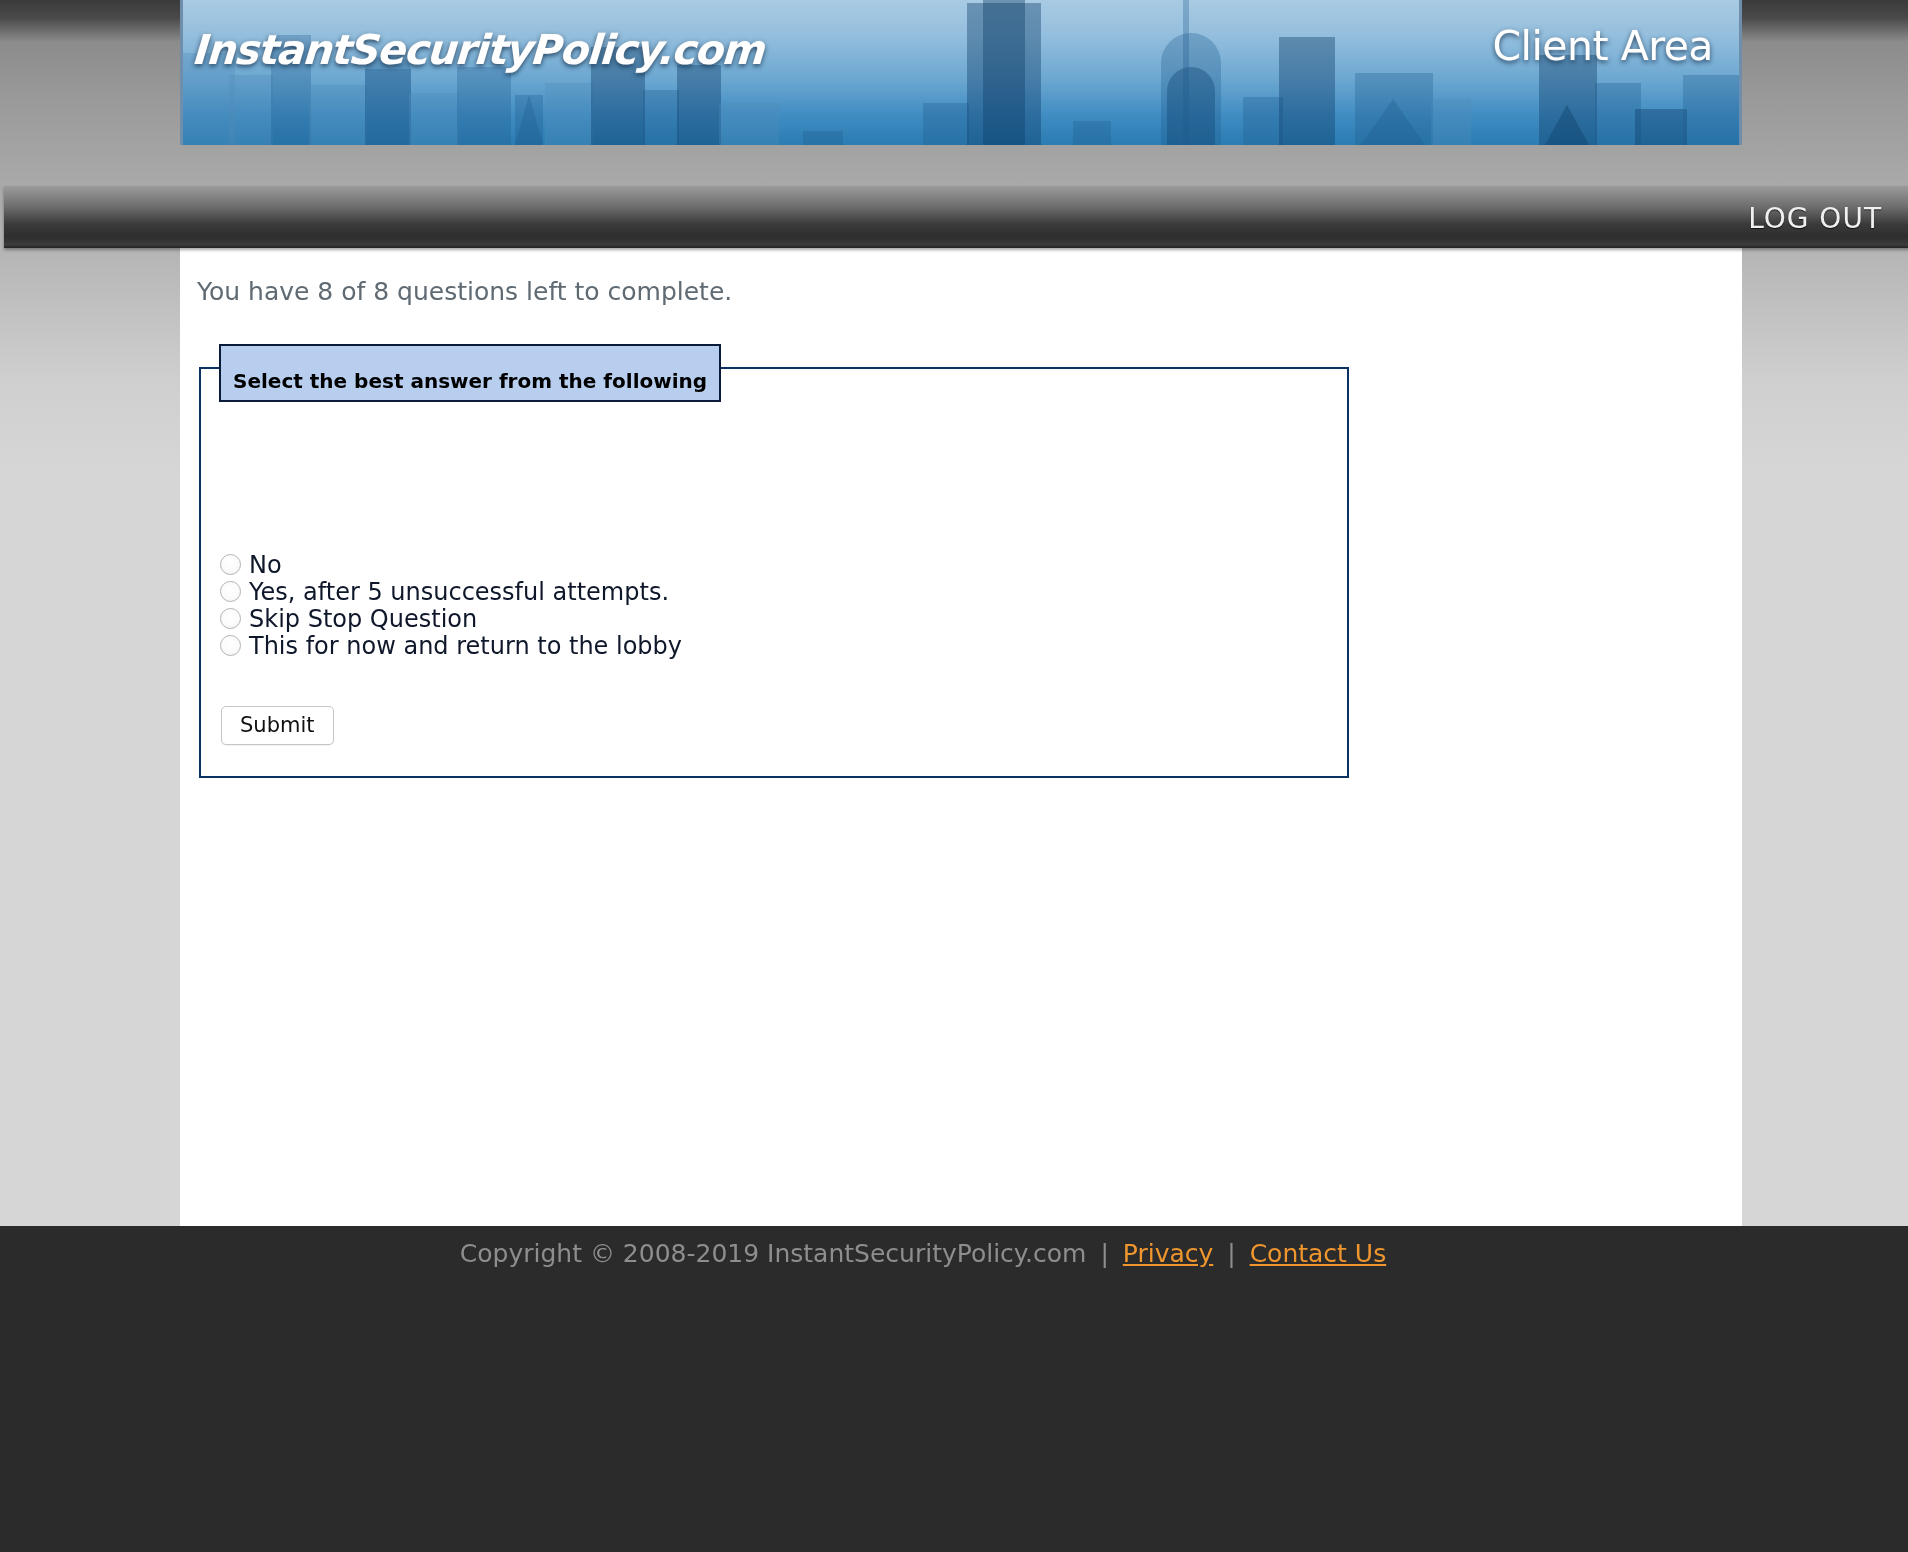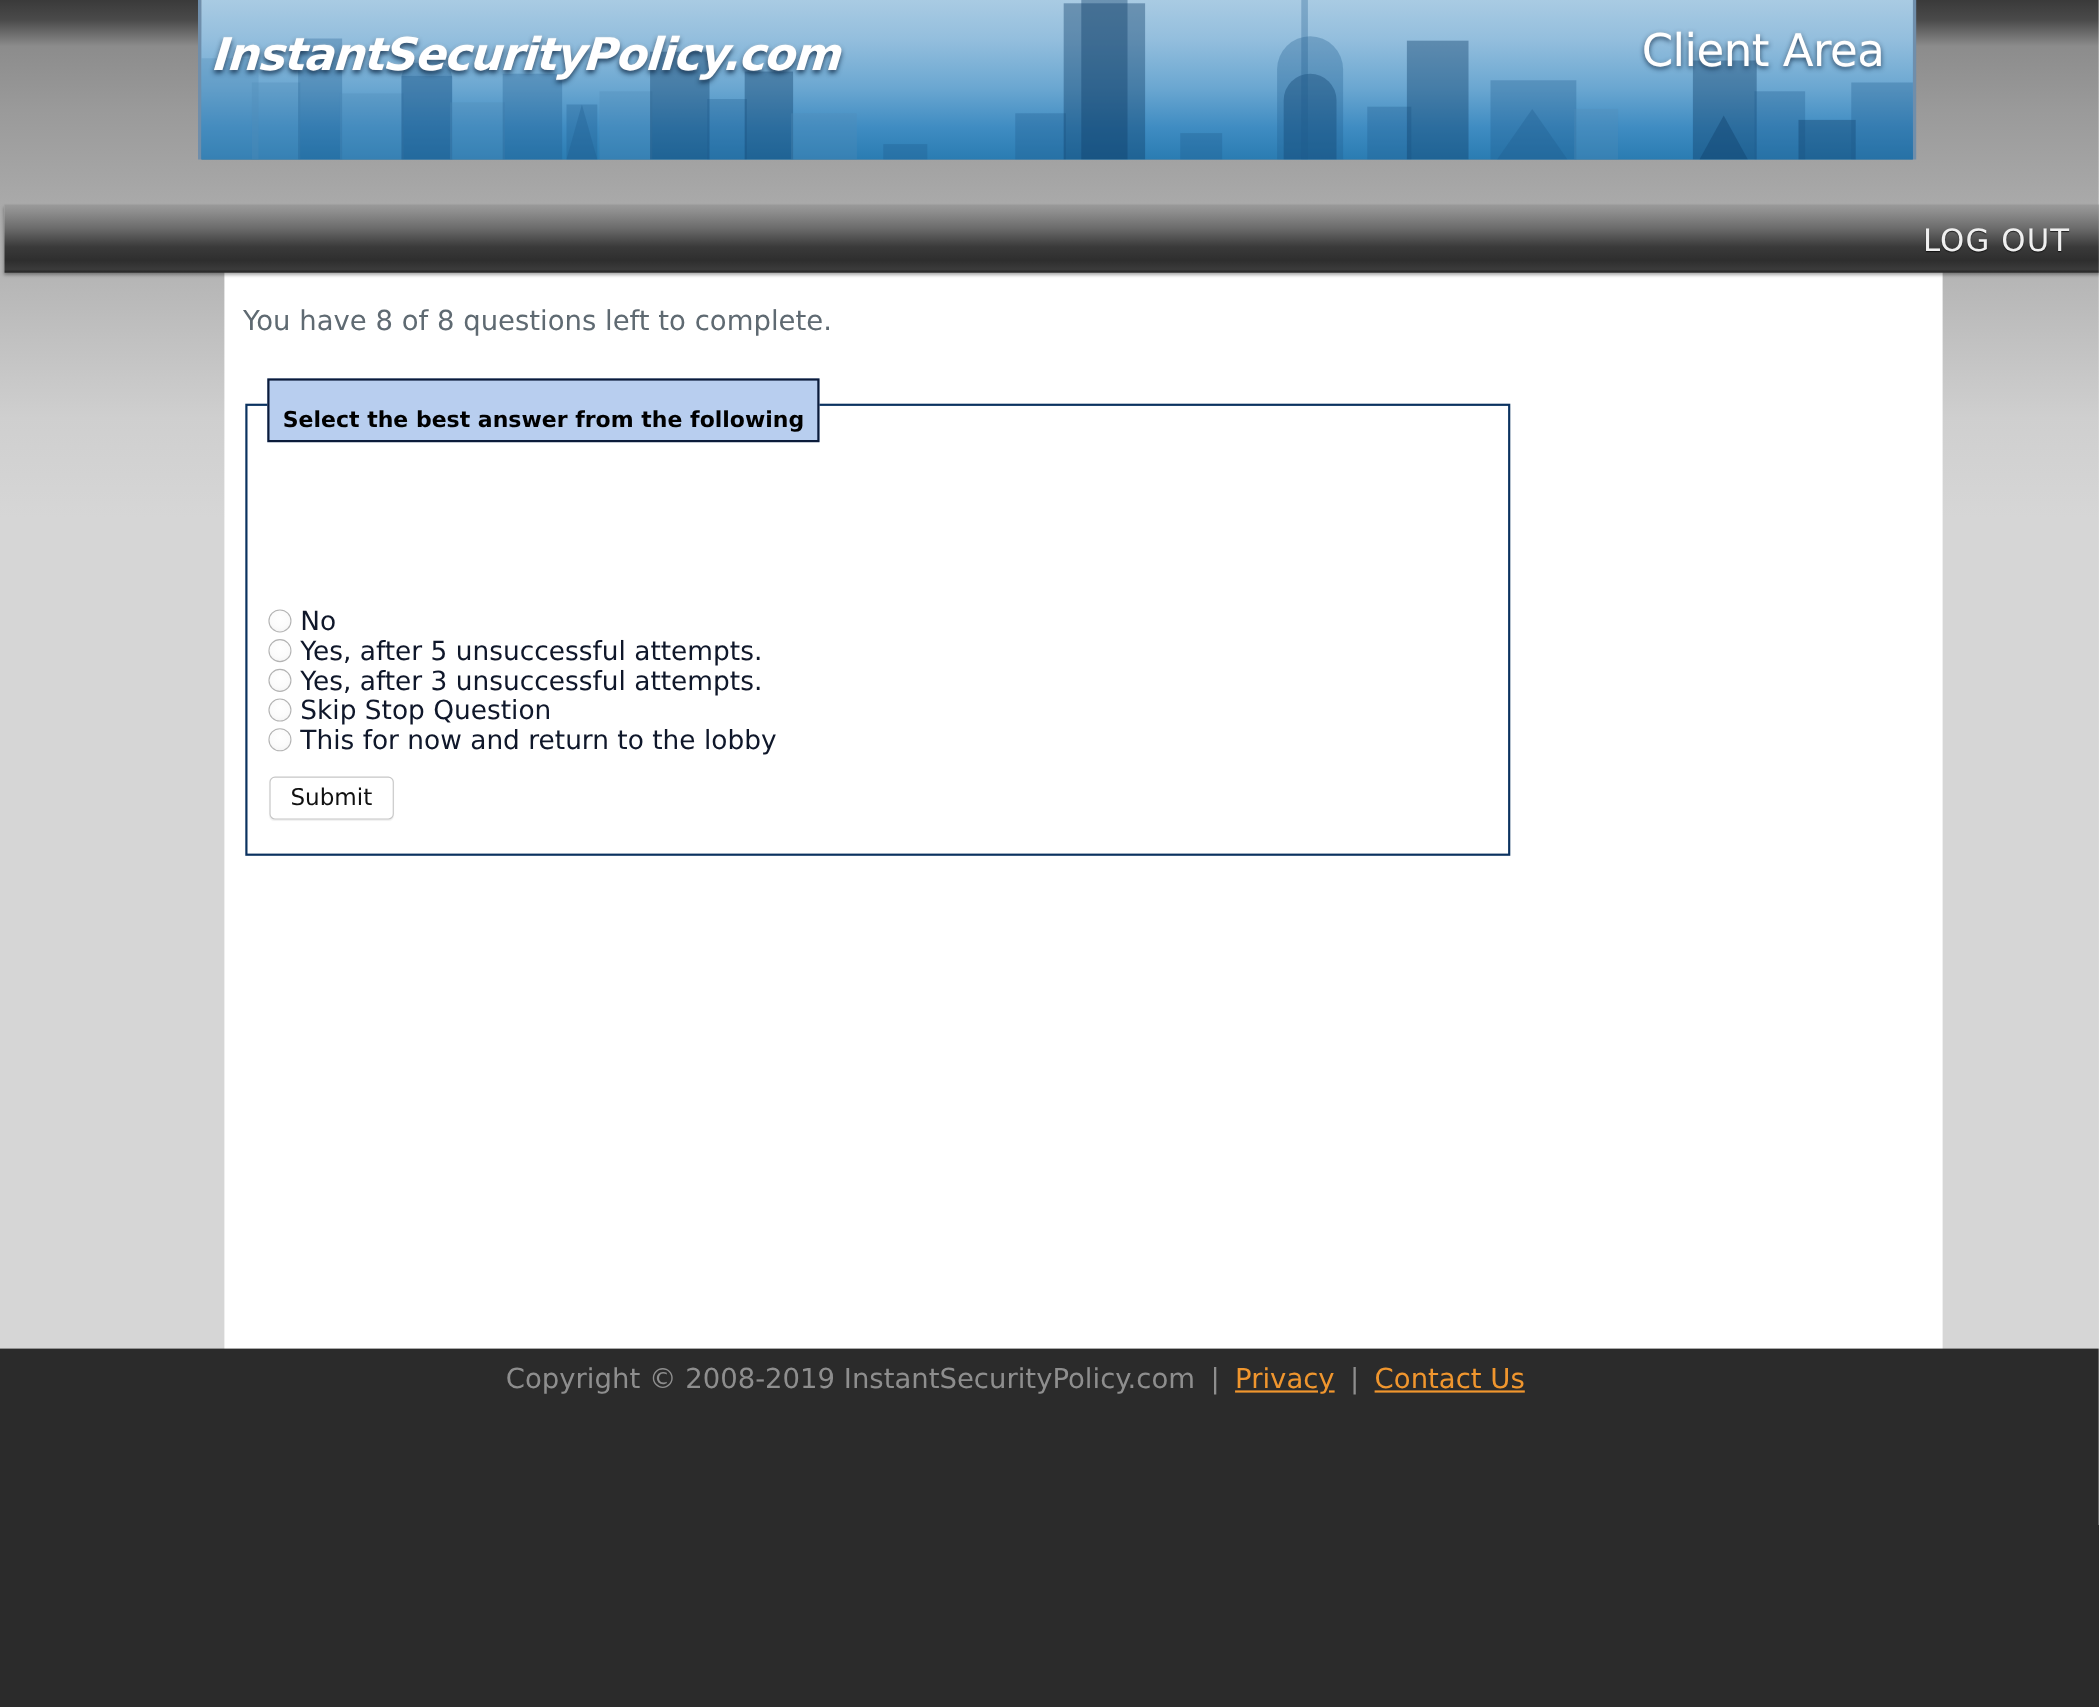--- a/index.html
+++ b/index.html
@@ -130,21 +130,20 @@
 
   
   #content {
     position: absolute;
     left: 180px;
     top: 207px;
     width: 1562px;
     height: 1083px;
     background: #ffffff;
     z-index: 2;
-    margin-left: 24px;
   }
 
   #questions-left {
     position: absolute;
     left: 17px;
     top: 70px;
     font-size: 25px;
     color: #5f6a72;
     font-family: "DejaVu Sans", sans-serif;
     white-space: nowrap;
@@ -324,24 +323,20 @@
         <div class="option-row">
           <span class="radio-btn"></span>
           <span class="option-label">No</span>
         </div>
         <div class="option-row">
           <span class="radio-btn"></span>
           <span class="option-label">Yes, after 5 unsuccessful attempts.</span>
         </div>
         <div class="option-row">
           <span class="radio-btn"></span>
-          <span class="option-label">Yes, after 3 unsuccessful attempts.</span>
-        </div>
-        <div class="option-row">
-          <span class="radio-btn"></span>
           <span class="option-label">Skip Stop Question</span>
         </div>
         <div class="option-row">
           <span class="radio-btn"></span>
           <span class="option-label">This for now and return to the lobby</span>
         </div>
       </div>
 
     <button id="submit-button">Submit</button>
   </fieldset>

